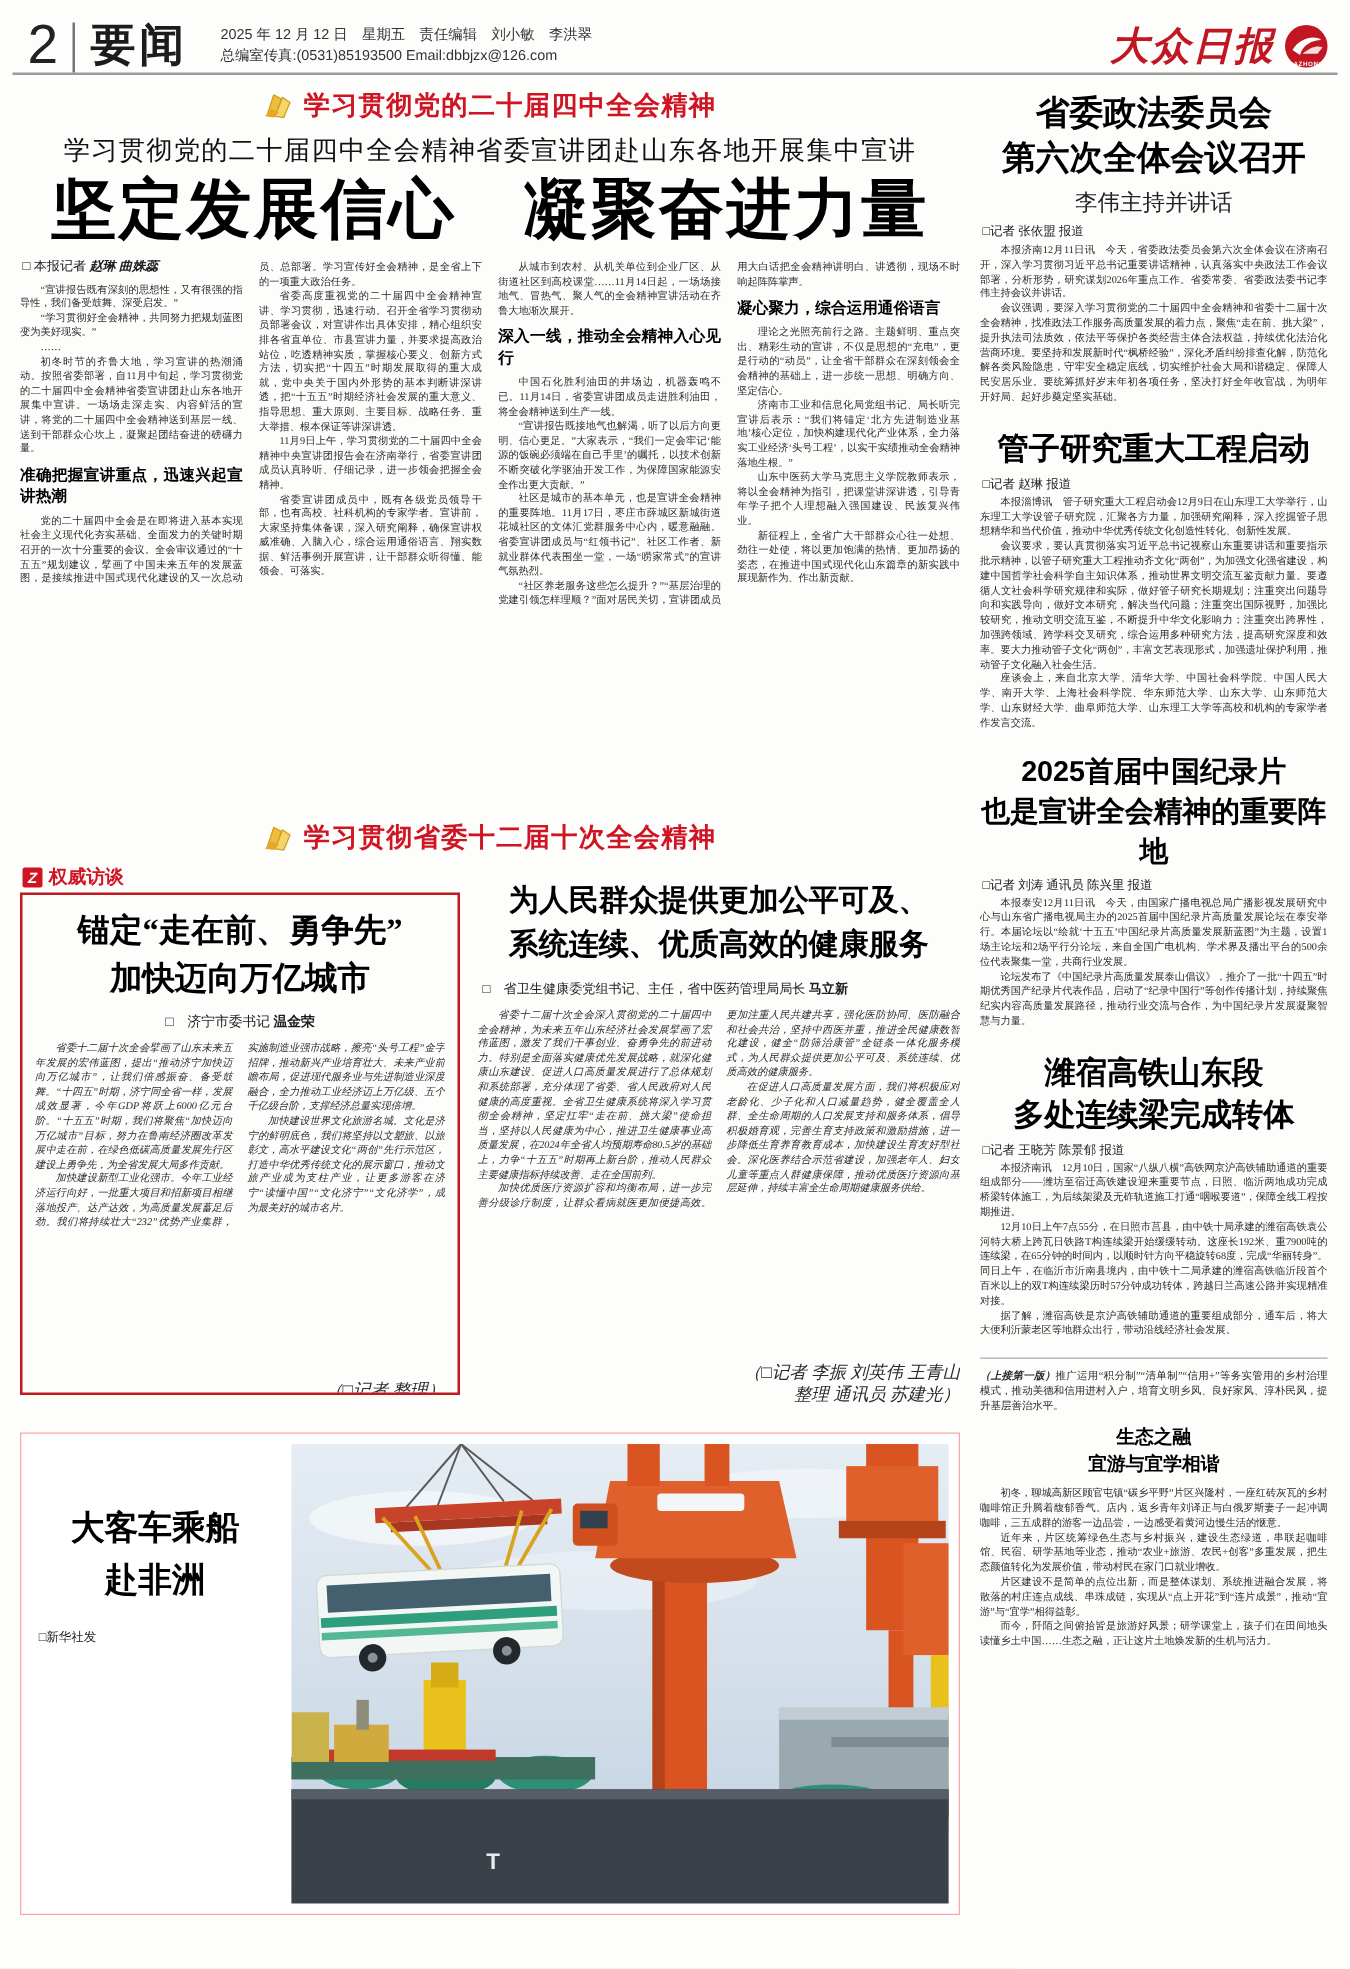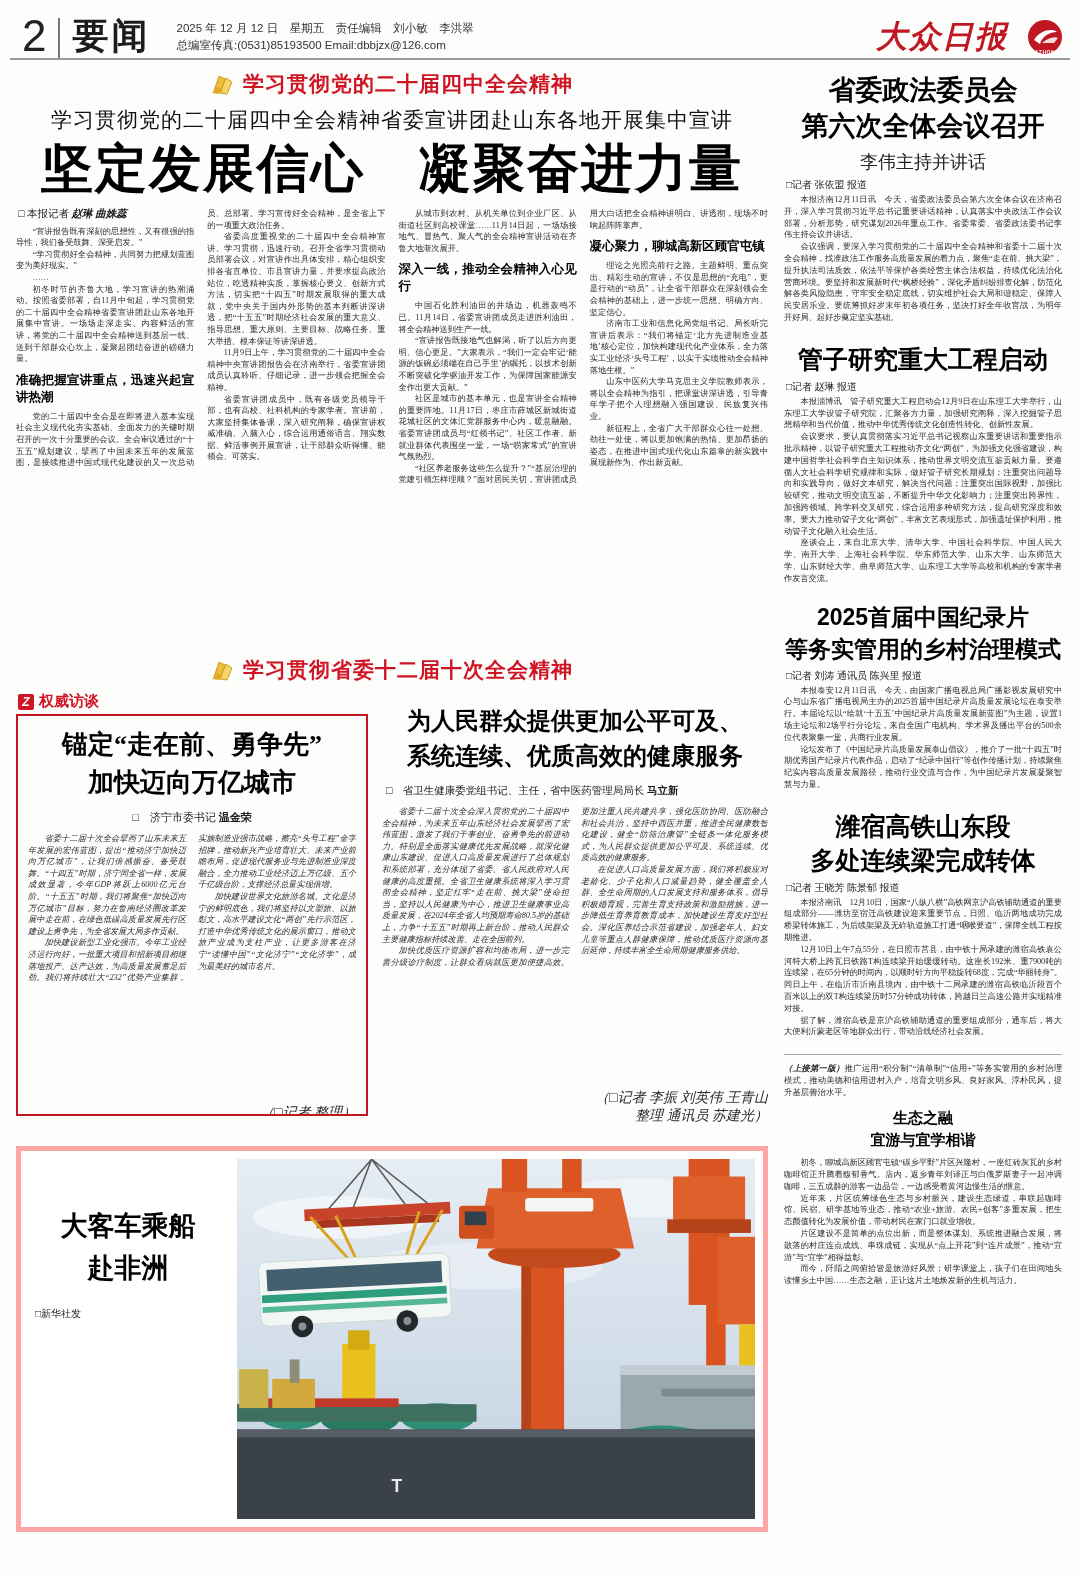--- a/index.html
+++ b/index.html
@@ -4,21 +4,21 @@
 <style>
   html,body{margin:0;padding:0;background:#e9e9e9;}
   .page{position:relative;width:1080px;height:1575px;background:#fdfdfc;margin:0 auto;
         font-family:"Liberation Serif","DejaVu Serif",serif;color:#1c1c1c;overflow:hidden;}
   
   .hdr{display:flex;align-items:flex-start;padding:14px 18px 6px 22px;height:58px;box-sizing:border-box;}
   .hdr-page-no{font-family:"Liberation Sans",sans-serif;font-size:44px;font-weight:300;line-height:44px;color:#222;}
   .hdr-vline{width:2px;height:40px;background:#777;margin:4px 12px 0 12px;}
   .hdr-section{font-family:"Liberation Sans",sans-serif;font-size:36px;font-weight:900;line-height:44px;letter-spacing:3px;}
   .hdr-meta{margin-left:26px;margin-top:6px;font-size:11.5px;line-height:17px;color:#333;font-family:"Liberation Sans",sans-serif;}
-  .hdr-right{margin-left:auto;display:flex;align-items:center;gap:20px;margin-top:2px;}
+  .hdr-right{margin-left:auto;display:flex;align-items:center;gap:8px;margin-top:2px;}
   .masthead{font-size:31px;font-weight:900;font-style:italic;color:#c01722;letter-spacing:2px;
             font-family:"Liberation Serif",serif;}
   .mast-logo{width:34px;height:34px;border-radius:50%;background:#c01722;position:relative;flex:0 0 auto;}
   .mast-logo svg{position:absolute;inset:0;}
   .mast-sub{position:absolute;bottom:-1px;left:0;right:0;text-align:center;font-size:5px;color:#fff;
             font-family:"Liberation Sans",sans-serif;font-weight:bold;letter-spacing:.5px;}
   .hdr-rule{height:2px;background:#9a9a9a;margin:0 10px;}
   
   .content{display:flex;gap:16px;padding:6px 14px 0 16px;}
   .left-col{width:752px;flex:0 0 auto;}
@@ -46,21 +46,21 @@
   .iv-headline{text-align:center;font-weight:900;font-size:26px;line-height:38px;font-family:"Liberation Serif",serif;color:#000;}
   .iv-byline{text-align:center;font-size:11px;margin:8px 0 8px 0;}
   .iv-byline b{font-family:"Liberation Sans",sans-serif;}
   .iv-body{column-count:2;column-gap:12px;height:268px;overflow:hidden;font-style:italic;}
   .tail{text-align:right;font-size:14px;font-style:italic;margin-top:3px;color:#2a2a2a;}
   .health-wrap{flex:1;}
   .hl-headline{text-align:center;font-weight:900;font-size:24px;line-height:35px;font-family:"Liberation Serif",serif;margin-top:14px;color:#000;}
   .hl-byline{font-size:10.5px;margin:10px 0 8px 4px;}
   .hl-body{column-count:2;column-gap:12px;height:280px;overflow:hidden;font-style:italic;}
   
-  .photo-sec{margin-top:8px;border:5px solid #fca5a5;background:#fff;padding:8px;display:flex;gap:10px;height:386px;box-sizing:border-box;}
+  .photo-sec{margin-top:8px;border:1px solid #fca5a5;background:#fff;padding:8px;display:flex;gap:10px;height:386px;box-sizing:border-box;}
   .cap-col{width:198px;flex:0 0 auto;padding-top:46px;}
   .cap-headline{text-align:center;font-family:"Liberation Sans",sans-serif;font-weight:900;font-size:27px;line-height:42px;color:#000;}
   .cap-credit{font-size:10px;margin:18px 0 6px 6px;}
   .cap-body{font-size:8.6px;line-height:12.6px;font-style:italic;text-align:justify;color:#222;}
   .cap-body p{margin:0;text-indent:2em;}
   .photo-frame{flex:1;overflow:hidden;}
   
   .r-art{padding:6px 0 10px 0;}
   .r-title{text-align:center;font-family:"Liberation Sans",sans-serif;font-weight:900;color:#000;}
   .r-title.t1{font-size:27px;line-height:36px;}
@@ -135,21 +135,21 @@
               <p>党的二十届四中全会是在即将进入基本实现社会主义现代化夯实基础、全面发力的关键时期召开的一次十分重要的会议。全会审议通过的“十五五”规划建议，擘画了中国未来五年的发展蓝图，是接续推进中国式现代化建设的又一次总动员、总部署。学习宣传好全会精神，是全省上下的一项重大政治任务。</p>
               <p>省委高度重视党的二十届四中全会精神宣讲、学习贯彻，迅速行动。召开全省学习贯彻动员部署会议，对宣讲作出具体安排，精心组织安排各省直单位、市县宣讲力量，并要求提高政治站位，吃透精神实质，掌握核心要义、创新方式方法，切实把“十四五”时期发展取得的重大成就，党中央关于国内外形势的基本判断讲深讲透，把“十五五”时期经济社会发展的重大意义、指导思想、重大原则、主要目标、战略任务、重大举措、根本保证等讲深讲透。</p>
               <p>11月9日上午，学习贯彻党的二十届四中全会精神中央宣讲团报告会在济南举行，省委宣讲团成员认真聆听、仔细记录，进一步领会把握全会精神。</p>
               <p>省委宣讲团成员中，既有各级党员领导干部，也有高校、社科机构的专家学者。宣讲前，大家坚持集体备课，深入研究阐释，确保宣讲权威准确、入脑入心，综合运用通俗语言、翔实数据、鲜活事例开展宣讲，让干部群众听得懂、能领会、可落实。</p>
               <p>从城市到农村、从机关单位到企业厂区、从街道社区到高校课堂……11月14日起，一场场接地气、冒热气、聚人气的全会精神宣讲活动在齐鲁大地渐次展开。</p>
               <div class="col-subhead">深入一线，推动全会精神入心见行</div>
               <p>中国石化胜利油田的井场边，机器轰鸣不已。11月14日，省委宣讲团成员走进胜利油田，将全会精神送到生产一线。</p>
               <p>“宣讲报告既接地气也解渴，听了以后方向更明、信心更足。”大家表示，“我们一定会牢记‘能源的饭碗必须端在自己手里’的嘱托，以技术创新不断突破化学驱油开发工作，为保障国家能源安全作出更大贡献。”</p>
               <p>社区是城市的基本单元，也是宣讲全会精神的重要阵地。11月17日，枣庄市薛城区新城街道花城社区的文体汇党群服务中心内，暖意融融。省委宣讲团成员与“红领书记”、社区工作者、新就业群体代表围坐一堂，一场“唠家常式”的宣讲气氛热烈。</p>
               <p>“社区养老服务这些怎么提升？”“基层治理的党建引领怎样理顺？”面对居民关切，宣讲团成员用大白话把全会精神讲明白、讲透彻，现场不时响起阵阵掌声。</p>
-              <div class="col-subhead">凝心聚力，聊城高新区顾官屯镇</div>
+              <div class="col-subhead">凝心聚力，综合运用通俗语言</div>
               <p>理论之光照亮前行之路。主题鲜明、重点突出、精彩生动的宣讲，不仅是思想的“充电”，更是行动的“动员”，让全省干部群众在深刻领会全会精神的基础上，进一步统一思想、明确方向、坚定信心。</p>
               <p>济南市工业和信息化局党组书记、局长听完宣讲后表示：“我们将锚定‘北方先进制造业基地’核心定位，加快构建现代化产业体系，全力落实工业经济‘头号工程’，以实干实绩推动全会精神落地生根。”</p>
               <p>山东中医药大学马克思主义学院教师表示，将以全会精神为指引，把课堂讲深讲透，引导青年学子把个人理想融入强国建设、民族复兴伟业。</p>
               <p>新征程上，全省广大干部群众心往一处想、劲往一处使，将以更加饱满的热情、更加昂扬的姿态，在推进中国式现代化山东篇章的新实践中展现新作为、作出新贡献。</p>
             </div>
         </div>
       </section>
 
       <div class="badge-row" style="margin-top:10px">
         <svg class="gold-icon" width="24" height="22" viewBox="0 0 24 22">
@@ -330,21 +330,21 @@
           <div>
               <p>会议要求，要认真贯彻落实习近平总书记视察山东重要讲话和重要指示批示精神，以管子研究重大工程推动齐文化“两创”，为加强文化强省建设，构建中国哲学社会科学自主知识体系，推动世界文明交流互鉴贡献力量。要遵循人文社会科学研究规律和实际，做好管子研究长期规划；注重突出问题导向和实践导向，做好文本研究，解决当代问题；注重突出国际视野，加强比较研究，推动文明交流互鉴，不断提升中华文化影响力；注重突出跨界性，加强跨领域、跨学科交叉研究，综合运用多种研究方法，提高研究深度和效率。要大力推动管子文化“两创”，丰富文艺表现形式，加强遗址保护利用，推动管子文化融入社会生活。</p>
               <p>座谈会上，来自北京大学、清华大学、中国社会科学院、中国人民大学、南开大学、上海社会科学院、华东师范大学、山东大学、山东师范大学、山东财经大学、曲阜师范大学、山东理工大学等高校和机构的专家学者作发言交流。</p>
             </div>
         </div>
       </article>
 
       <article class="r-art">
         <div class="r-title t3">
           <div>2025首届中国纪录片</div>
-          <div>等务实管用的乡村治理模式</div>
+          <div>也是宣讲全会精神的重要阵地</div>
         </div>
         <div class="r-byline">□记者 刘涛 通讯员 陈兴里 报道</div>
         <div class="r-body">
           <p><b class="dl">本报泰安12月11日讯　</b><span>今天，由国家广播电视总局广播影视发展研究中心与山东省广播电视局主办的2025首届中国纪录片高质量发展论坛在泰安举行。本届论坛以“绘就‘十五五’中国纪录片高质量发展新蓝图”为主题，设置1场主论坛和2场平行分论坛，来自全国广电机构、学术界及播出平台的500余位代表聚集一堂，共商行业发展。</span></p>
           <div>
               <p>论坛发布了《中国纪录片高质量发展泰山倡议》，推介了一批“十四五”时期优秀国产纪录片代表作品，启动了“纪录中国行”等创作传播计划，持续聚焦纪实内容高质量发展路径，推动行业交流与合作，为中国纪录片发展凝聚智慧与力量。</p>
             </div>
         </div>
       </article>
 

